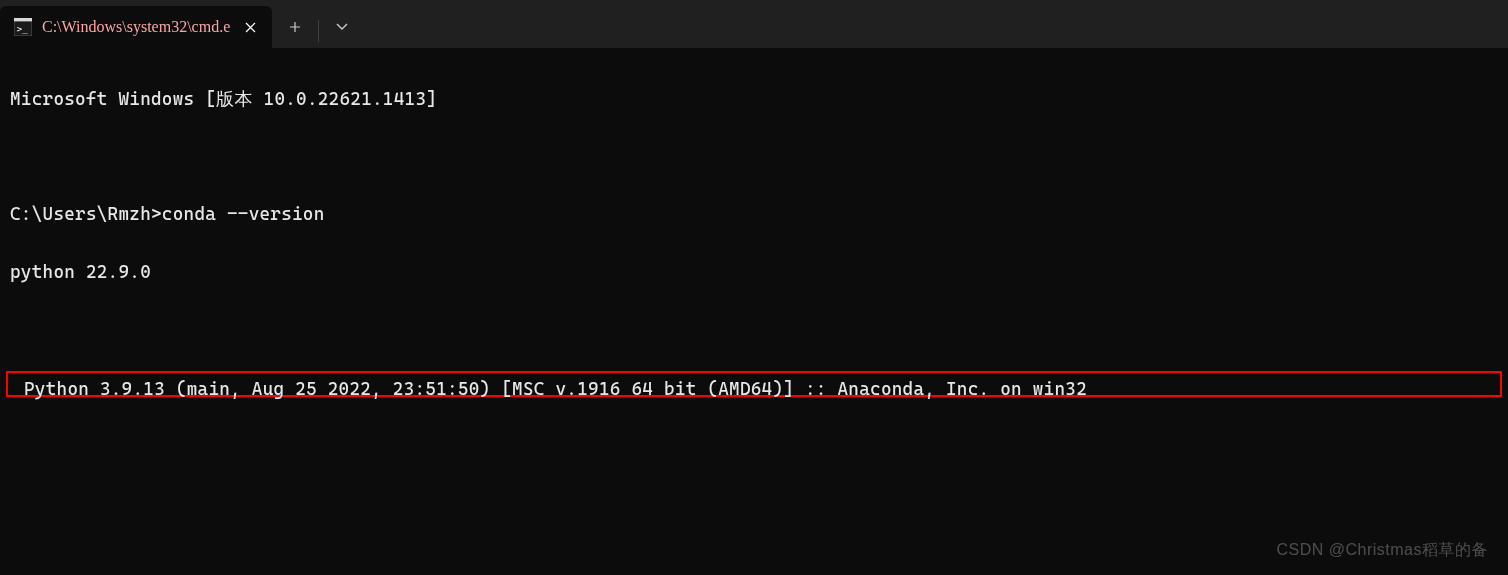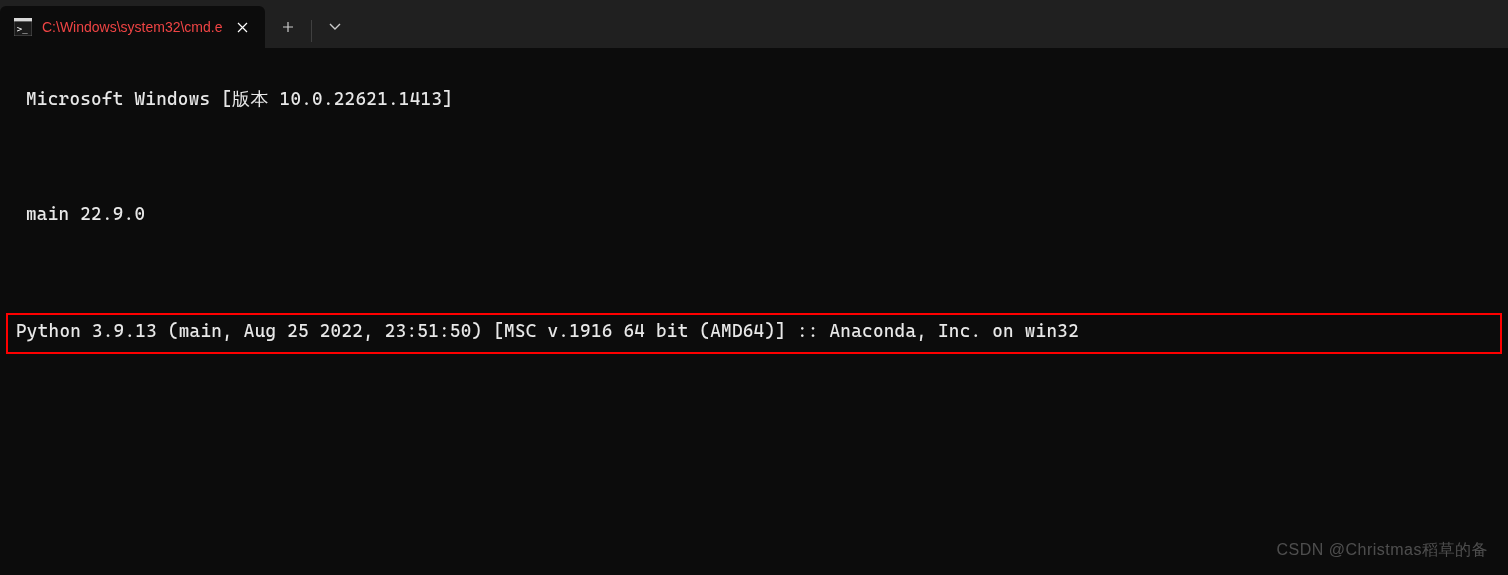--- a/index.html
+++ b/index.html
@@ -39,23 +39,23 @@
       margin-right: 10px;
       display: flex;
       align-items: center;
       justify-content: center;
     }
     .tab-icon svg {
       width: 18px;
       height: 18px;
     }
     .tab-title {
-      color: #ef4444;
-      font-size: 14px;
-      font-family: Liberation Sans, sans-serif;
+      color: #fca5a5;
+      font-size: 16px;
+      font-family: Liberation Serif, serif;
       flex: 1;
       white-space: nowrap;
       overflow: hidden;
       text-overflow: ellipsis;
     }
     .tab-close {
       width: 20px;
       height: 20px;
       display: flex;
       align-items: center;
@@ -86,28 +86,27 @@
       color: #e8e8e8;
       font-size: 18px;
       line-height: 28.8px;
       font-family: 'Cascadia Mono', 'Consolas', 'NSimSun', monospace;
       white-space: pre;
       letter-spacing: 0.3px;
     }
     .terminal-line {
       display: block;
       min-height: 28.8px;
-      margin-left: 16px;
     }
     .highlight-box {
       border: 2px solid #ff0000;
-      padding: 2px 8px;
+      padding: 2px 16px;
       margin: -2px -4px;
       display: block;
-      height: 41px;
+      height: 26px;
       box-sizing: border-box;
       line-height: 28px;
     }
     .watermark {
       position: absolute;
       right: 20px;
       bottom: 14px;
       color: rgba(200,200,200,0.35);
       font-family: 'Segoe UI', sans-serif;
       font-size: 16px;
@@ -142,21 +141,22 @@
   <div class="titlebar-btn">
     <svg width="12" height="8" viewBox="0 0 12 8">
         <path d="M1 1 L6 6 L11 1" stroke="#ccc" stroke-width="1.4" fill="none"></path>
       </svg>
   </div>
 </div>
 
 <div class="terminal">
 <span class="terminal-line">Microsoft Windows [版本 10.0.22621.1413]</span>
 <span class="terminal-line"></span>
-<span class="terminal-line">main 22.9.0</span>
+<span class="terminal-line">C:\Users\Rmzh&gt;conda --version</span>
+<span class="terminal-line">python 22.9.0</span>
 <span class="terminal-line"></span>
 <span class="highlight-box">Python 3.9.13 (main, Aug 25 2022, 23:51:50) [MSC v.1916 64 bit (AMD64)] :: Anaconda, Inc. on win32</span>
 <span class="terminal-line"></span>
 
 
 
 
 
 
 

